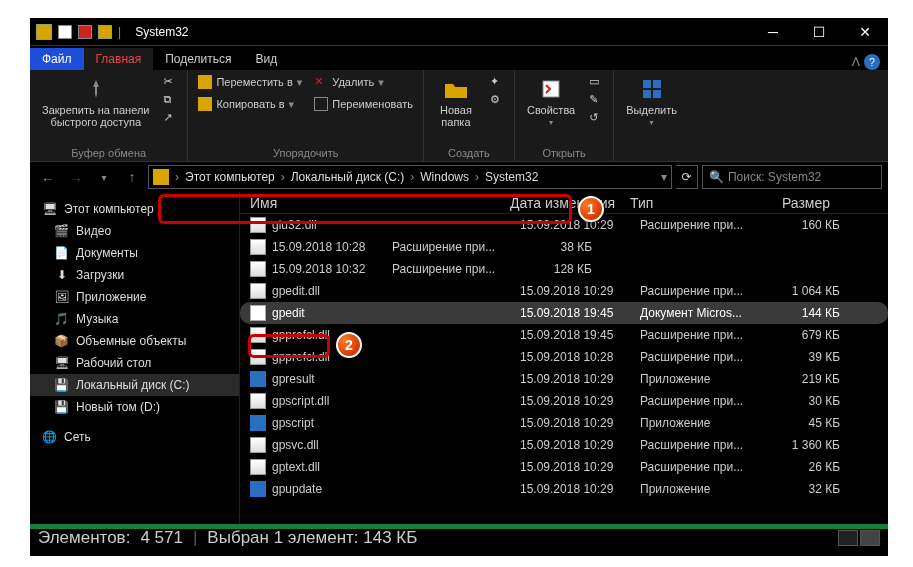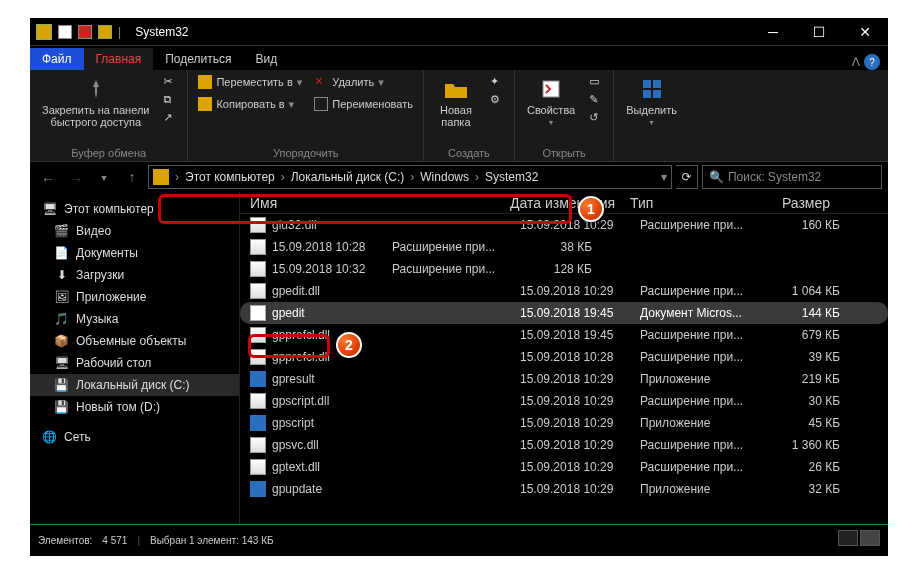--- a/index.html
+++ b/index.html
@@ -49,21 +49,21 @@
 .col-date { width:120px; }
 .col-type { width:140px; }
 .col-size { width:70px; text-align:right; padding-right:10px; }
 .rows { flex:1; overflow:hidden; }
 .frow { display:flex; height:22px; align-items:center; font-size:12px; color:#ccc; }
 .frow.sel { background:#3a3a3a; color:#fff;border-radius:10px; }
 .frow .fic { width:16px; height:16px; margin:0 6px 0 10px; display:inline-block; background:#888; }
 .frow .fic.dll { background:linear-gradient(#fff,#ddd); border:1px solid #999; }
 .frow .fic.doc { background:#fff; border:1px solid #aaa; }
 .frow .fic.exe { background:#2a6fbf; }
-.status { height:22px; border-top:1px solid #15803d; display:flex; align-items:flex-end; padding:0 8px; font-size:10px; color:#ccc; gap:10px; }
+.status { height:22px; border-top:5px solid #15803d; display:flex; align-items:center; padding:0 8px; font-size:17px; color:#ccc; gap:10px; }
 .status .right { margin-left:auto; display:flex; gap:2px; }
 .status .vbtn { width:20px; height:16px; border:1px solid #555; background:#222; }
 .status .vbtn.active { background:#444; }
 
 .callout { position:absolute; pointer-events:none; }
 .callout-ring { border:3px solid #c00; border-radius:6px; position:absolute; }
 .badge { width:26px; height:26px; border-radius:50%; background:radial-gradient(circle at 30% 30%,#ff7a2a,#d63a00 70%); border:2px solid #fff; color:#fff; font-weight:bold; display:flex; align-items:center; justify-content:center; font-size:14px; position:absolute; box-shadow:0 1px 3px rgba(0,0,0,.6); }
 svg { display:block; }
 </style>
 </head>

